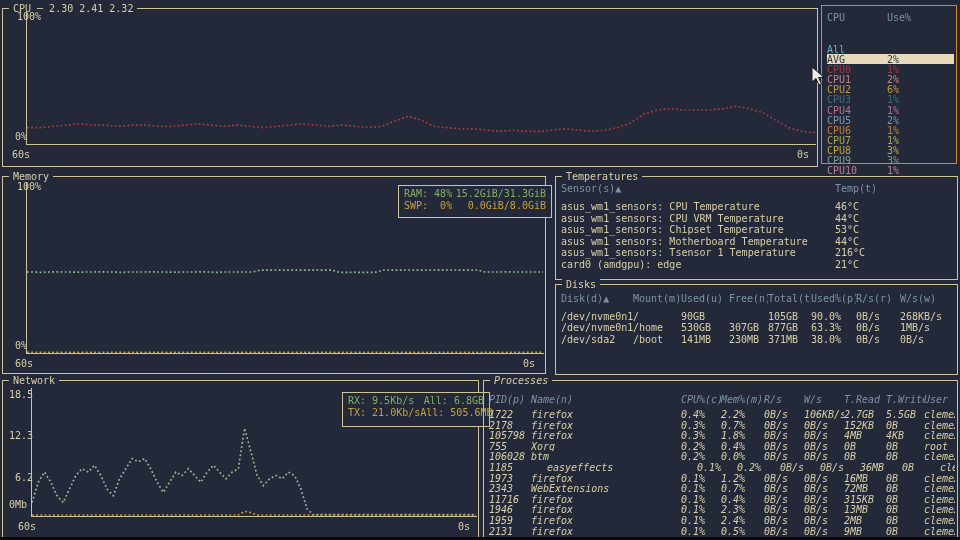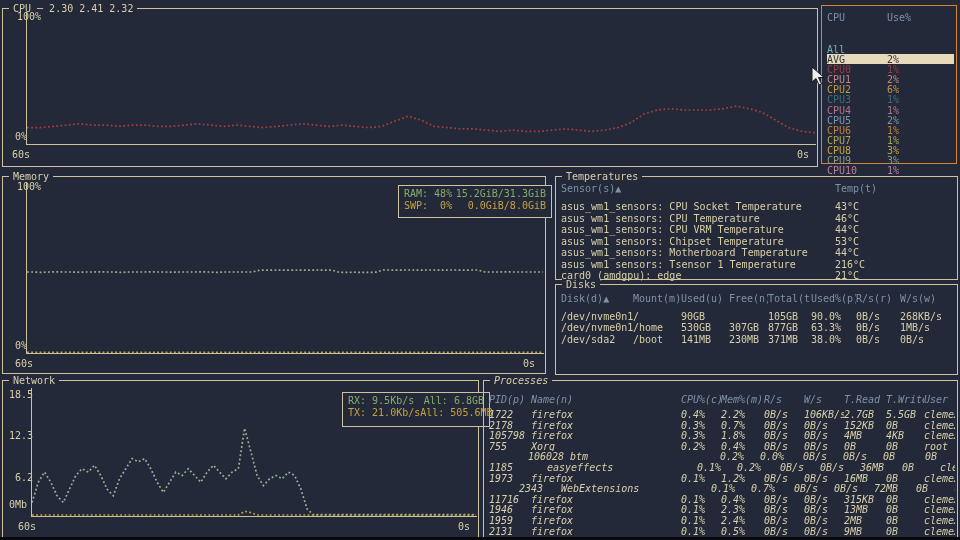--- a/index.html
+++ b/index.html
@@ -89,21 +89,20 @@
         <span>SWP:  0%</span>
         <span>0.0GiB/8.0GiB</span>
       </div>
     </div>
   </div>
 
   <div class="panel" id="temp-panel" style="left:555px;top:176px;width:401px;height:102px;--rh:11.5px;">
     <span class="ptitle">Temperatures</span>
     <div class="thead abs" id="temp-head" style="top:6px;"><div class="thead"><span style="width: 274px;">Sensor(s)▲</span><span style="width: 80px;">Temp(t)</span></div></div>
     <div class="rows" id="temp-rows" style="top:24px;">
-        <div class="trow"><span style="width: 274px;">asus_wm1_sensors: CPU Socket Temperature</span><span style="width: 80px;">43°C</span></div>
         <div class="trow"><span style="width: 274px;">asus_wm1_sensors: CPU Temperature</span><span style="width: 80px;">46°C</span></div>
         <div class="trow"><span style="width: 274px;">asus_wm1_sensors: CPU VRM Temperature</span><span style="width: 80px;">44°C</span></div>
         <div class="trow"><span style="width: 274px;">asus_wm1_sensors: Chipset Temperature</span><span style="width: 80px;">53°C</span></div>
         <div class="trow"><span style="width: 274px;">asus_wm1_sensors: Motherboard Temperature</span><span style="width: 80px;">44°C</span></div>
         <div class="trow"><span style="width: 274px;">asus_wm1_sensors: Tsensor 1 Temperature</span><span style="width: 80px;">216°C</span></div>
         <div class="trow"><span style="width: 274px;">card0 (amdgpu): edge</span><span style="width: 80px;">21°C</span></div>
       </div>
   </div>
 
   <div class="panel" id="disk-panel" style="left:555px;top:284px;width:401px;height:89px;--rh:11.4px;">
@@ -143,24 +142,24 @@
   </div>
 
   <div class="panel" id="proc-panel" style="left:483px;top:380px;width:473px;height:156px;font-style:italic;--rh:10.6px;">
     <span class="ptitle">Processes</span>
     <div class="thead abs" id="proc-head" style="top:13px;"><div class="thead"><span style="width: 42px;">PID(p)</span><span style="width: 150px;">Name(n)</span><span style="width: 40px;">CPU%(c)▼</span><span style="width: 43px;">Mem%(m)</span><span style="width: 40px;">R/s</span><span style="width: 40px;">W/s</span><span style="width: 42px;">T.Read</span><span style="width: 38px;">T.Write</span><span style="width: 32px;">User</span></div></div>
     <div class="rows" id="proc-rows" style="top:28px;">
         <div class="trow"><span style="width: 42px;">1722</span><span style="width: 150px;">firefox</span><span style="width: 40px;">0.4%</span><span style="width: 43px;">2.2%</span><span style="width: 40px;">0B/s</span><span style="width: 40px;">106KB/s</span><span style="width: 42px;">2.7GB</span><span style="width: 38px;">5.5GB</span><span style="width: 32px;">cleme…</span></div>
         <div class="trow"><span style="width: 42px;">2178</span><span style="width: 150px;">firefox</span><span style="width: 40px;">0.3%</span><span style="width: 43px;">0.7%</span><span style="width: 40px;">0B/s</span><span style="width: 40px;">0B/s</span><span style="width: 42px;">152KB</span><span style="width: 38px;">0B</span><span style="width: 32px;">cleme…</span></div>
         <div class="trow"><span style="width: 42px;">105798</span><span style="width: 150px;">firefox</span><span style="width: 40px;">0.3%</span><span style="width: 43px;">1.8%</span><span style="width: 40px;">0B/s</span><span style="width: 40px;">0B/s</span><span style="width: 42px;">4MB</span><span style="width: 38px;">4KB</span><span style="width: 32px;">cleme…</span></div>
         <div class="trow"><span style="width: 42px;">755</span><span style="width: 150px;">Xorg</span><span style="width: 40px;">0.2%</span><span style="width: 43px;">0.4%</span><span style="width: 40px;">0B/s</span><span style="width: 40px;">0B/s</span><span style="width: 42px;">0B</span><span style="width: 38px;">0B</span><span style="width: 32px;">root</span></div>
-        <div class="trow"><span style="width: 42px; margin-left: 39px;">106028</span><span style="width: 150px;">btm</span><span style="width: 40px;">0.2%</span><span style="width: 43px;">0.0%</span><span style="width: 40px;">0B/s</span><span style="width: 40px;">0B/s</span><span style="width: 42px;">0B</span><span style="width: 38px;">0B</span><span style="width: 32px;">cleme…</span></div>
+        <div class="trow"><span style="width: 42px;">106028</span><span style="width: 150px;">btm</span><span style="width: 40px;">0.2%</span><span style="width: 43px;">0.0%</span><span style="width: 40px;">0B/s</span><span style="width: 40px;">0B/s</span><span style="width: 42px;">0B</span><span style="width: 38px;">0B</span><span style="width: 32px;">cleme…</span></div>
         <div class="trow"><span style="width: 42px;">1185</span><span style="width: 150px; margin-left: 16px;">easyeffects</span><span style="width: 40px;">0.1%</span><span style="width: 43px;">0.2%</span><span style="width: 40px;">0B/s</span><span style="width: 40px;">0B/s</span><span style="width: 42px;">36MB</span><span style="width: 38px;">0B</span><span style="width: 32px;">cleme…</span></div>
         <div class="trow"><span style="width: 42px;">1973</span><span style="width: 150px;">firefox</span><span style="width: 40px;">0.1%</span><span style="width: 43px;">1.2%</span><span style="width: 40px;">0B/s</span><span style="width: 40px;">0B/s</span><span style="width: 42px;">16MB</span><span style="width: 38px;">0B</span><span style="width: 32px;">cleme…</span></div>
-        <div class="trow"><span style="width: 42px; margin-left: 30px;">2343</span><span style="width: 150px;">WebExtensions</span><span style="width: 40px;">0.1%</span><span style="width: 43px;">0.7%</span><span style="width: 40px;">0B/s</span><span style="width: 40px;">0B/s</span><span style="width: 42px;">72MB</span><span style="width: 38px;">0B</span><span style="width: 32px;">cleme…</span></div>
+        <div class="trow"><span style="width: 42px;">2343</span><span style="width: 150px;">WebExtensions</span><span style="width: 40px;">0.1%</span><span style="width: 43px;">0.7%</span><span style="width: 40px;">0B/s</span><span style="width: 40px;">0B/s</span><span style="width: 42px;">72MB</span><span style="width: 38px;">0B</span><span style="width: 32px;">cleme…</span></div>
         <div class="trow"><span style="width: 42px;">11716</span><span style="width: 150px;">firefox</span><span style="width: 40px;">0.1%</span><span style="width: 43px;">0.4%</span><span style="width: 40px;">0B/s</span><span style="width: 40px;">0B/s</span><span style="width: 42px;">315KB</span><span style="width: 38px;">0B</span><span style="width: 32px;">cleme…</span></div>
         <div class="trow"><span style="width: 42px;">1946</span><span style="width: 150px;">firefox</span><span style="width: 40px;">0.1%</span><span style="width: 43px;">2.3%</span><span style="width: 40px;">0B/s</span><span style="width: 40px;">0B/s</span><span style="width: 42px;">13MB</span><span style="width: 38px;">0B</span><span style="width: 32px;">cleme…</span></div>
         <div class="trow"><span style="width: 42px;">1959</span><span style="width: 150px;">firefox</span><span style="width: 40px;">0.1%</span><span style="width: 43px;">2.4%</span><span style="width: 40px;">0B/s</span><span style="width: 40px;">0B/s</span><span style="width: 42px;">2MB</span><span style="width: 38px;">0B</span><span style="width: 32px;">cleme…</span></div>
         <div class="trow"><span style="width: 42px;">2131</span><span style="width: 150px;">firefox</span><span style="width: 40px;">0.1%</span><span style="width: 43px;">0.5%</span><span style="width: 40px;">0B/s</span><span style="width: 40px;">0B/s</span><span style="width: 42px;">9MB</span><span style="width: 38px;">0B</span><span style="width: 32px;">cleme…</span></div>
       </div>
   </div>
 
   <div id="cursor">
     <svg width="14" height="20" viewBox="0 0 14 20">
       <polygon points="1,1 1,16 5,12.5 8,19 10.5,18 7.5,11.5 13,11.5" fill="#ececec" stroke="#1a1a1a" stroke-width="1"></polygon>

